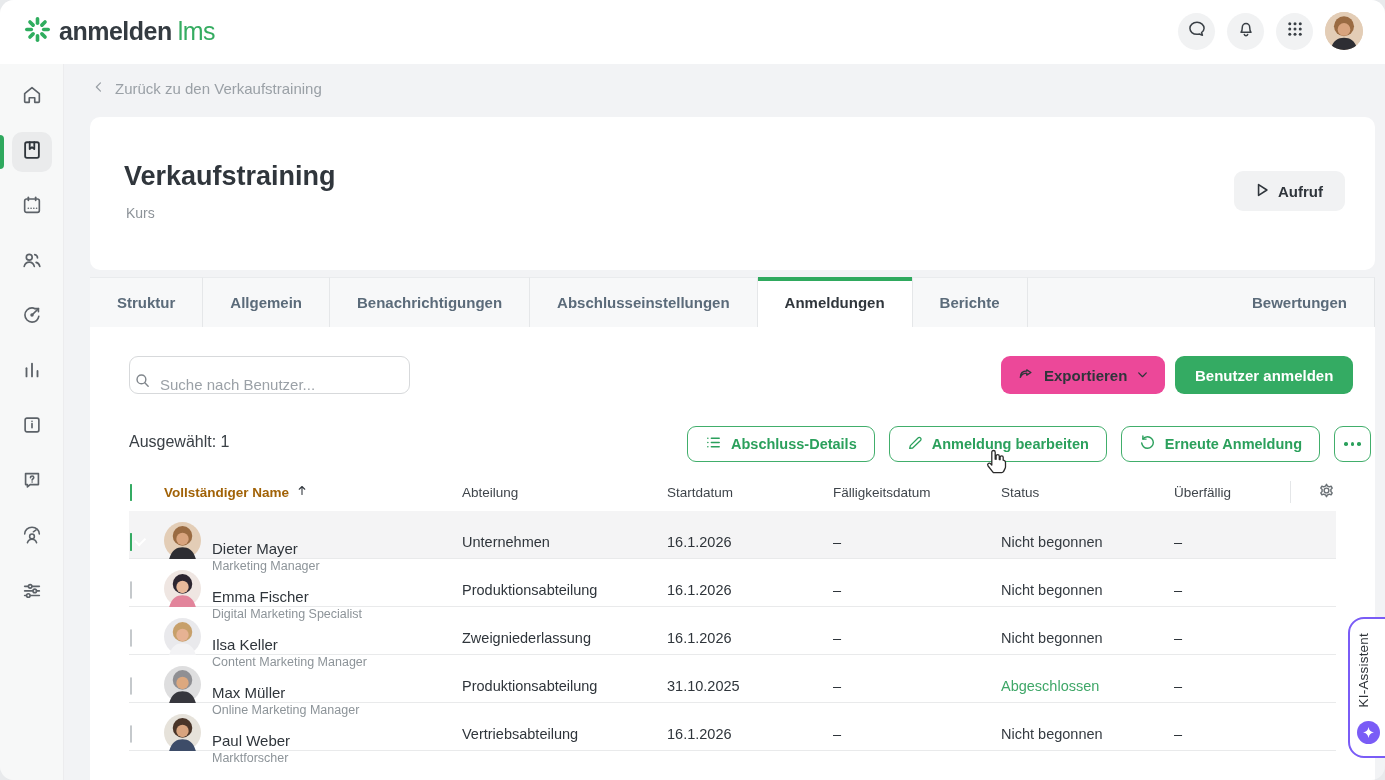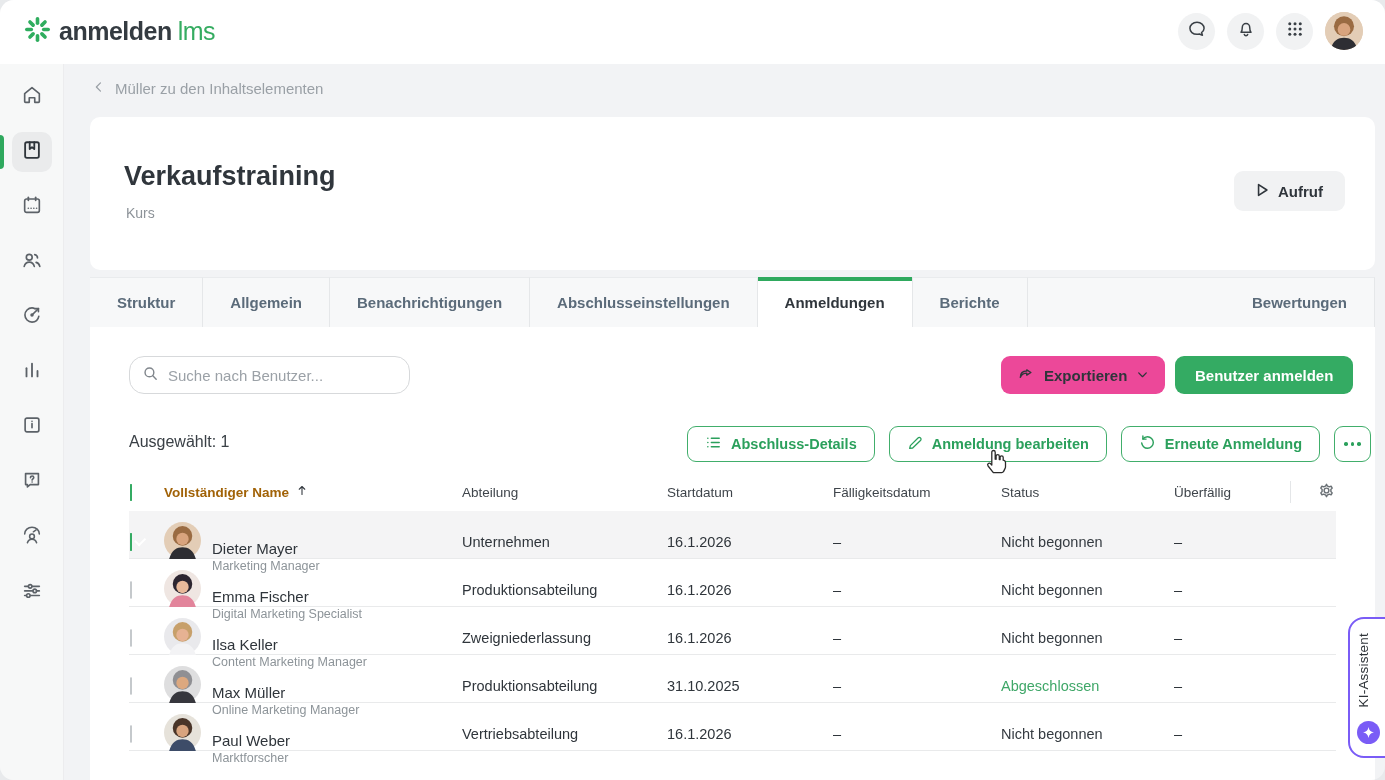--- a/index.html
+++ b/index.html
@@ -36,21 +36,21 @@
   
   .tabbar { position:absolute; left:90px; top:277px; width:1285px; height:50px; display:flex; z-index:3; }
   .tab { flex:0 0 auto; padding:0 27px; display:flex; align-items:center; justify-content:flex-end; font-size:15px; color:#5b6b7a; background:#f7f8f9; border-right:1px solid #e5e7e9; border-top:1px solid #e9ebed; cursor:pointer; position:relative; white-space:nowrap;font-weight:bold; }
   .tab:last-child { flex:1 1 auto; }
   .tab.active { background:#ffffff; color:#30363c; border-top:none; }
   .tab.active::before { content:""; position:absolute; left:0; top:0; width:100%; height:4px; background:#2fa95e; }
 
   
   .content { position:absolute; left:90px; top:327px; width:1285px; height:453px; background:#ffffff; }
 
-  .search-box { position:absolute; left:39px; top:29px; width:281px; height:38px; border:1px solid #d7d9db; border-radius:15px; display:flex; align-items:center; padding:0 12px; gap:9px; background:#fff; }
+  .search-box { position:absolute; left:39px; top:29px; width:281px; height:38px; border:1px solid #d7d9db; border-radius:9px; display:flex; align-items:flex-end; padding:0 4px; gap:9px; background:#fff; }
   .search-box input { border:none; outline:none; flex:1; font-size:15px; color:#333; font-family:inherit; background:transparent; }
   .search-box input::placeholder { color:#9ba1a7; }
 
   .export-btn { position:absolute; left:911px; top:29px; height:38px; padding:0 16px; background:#ec4899; border:none; border-radius:9px; display:flex; align-items:center; gap:9px; font-size:15px; font-weight:700; color:#2f353b; cursor:pointer; font-family:inherit; }
   .enroll-btn { position:absolute; left:1085px; top:29px; height:38px; padding:0 20px; background:#34ab63; border:none; border-radius:9px; display:flex; align-items:center; font-size:15px; font-weight:700; color:#ffffff; cursor:pointer; font-family:inherit; }
 
   .selected-label { position:absolute; left:39px; top:106px; font-size:16px; font-weight:500; color:#3a4046; }
 
   .bulk-actions { position:absolute; left:589px; top:99px; display:flex; gap:14px;padding-left:8px; }
   .ghost-btn { height:36px; padding:0 17px; background:#fff; border:1px solid #41ae6b; border-radius:9px; display:flex; align-items:center; gap:9px; font-size:14.5px; font-weight:700; color:#2ba05c; cursor:pointer; font-family:inherit; white-space:nowrap; }
@@ -251,21 +251,21 @@
       </span>
     </div>
   </div>
 
   <div class="breadcrumb">
     <span>
       <svg width="14" height="14" viewBox="0 0 24 24" fill="none" stroke="#9aa0a6" stroke-width="2.2" stroke-linecap="round" stroke-linejoin="round">
           <path d="M14.5 5 L7.5 12 L14.5 19"></path>
         </svg>
     </span>
-    <span>Müller zu den Inhaltselementen</span>
+    <span>Zurück zu den Verkaufstraining</span>
   </div>
 
   <div class="title-card">
     <div class="course-title">Verkaufstraining</div>
     <div class="course-type">Kurs</div>
     <button class="open-btn">
       <span>
         <svg width="13" height="14" viewBox="0 0 14 16" fill="none" stroke="#2f353b" stroke-width="1.8" stroke-linejoin="round">
             <path d="M2.5 1.8 L12 8 L2.5 14.2 Z"></path>
           </svg>

